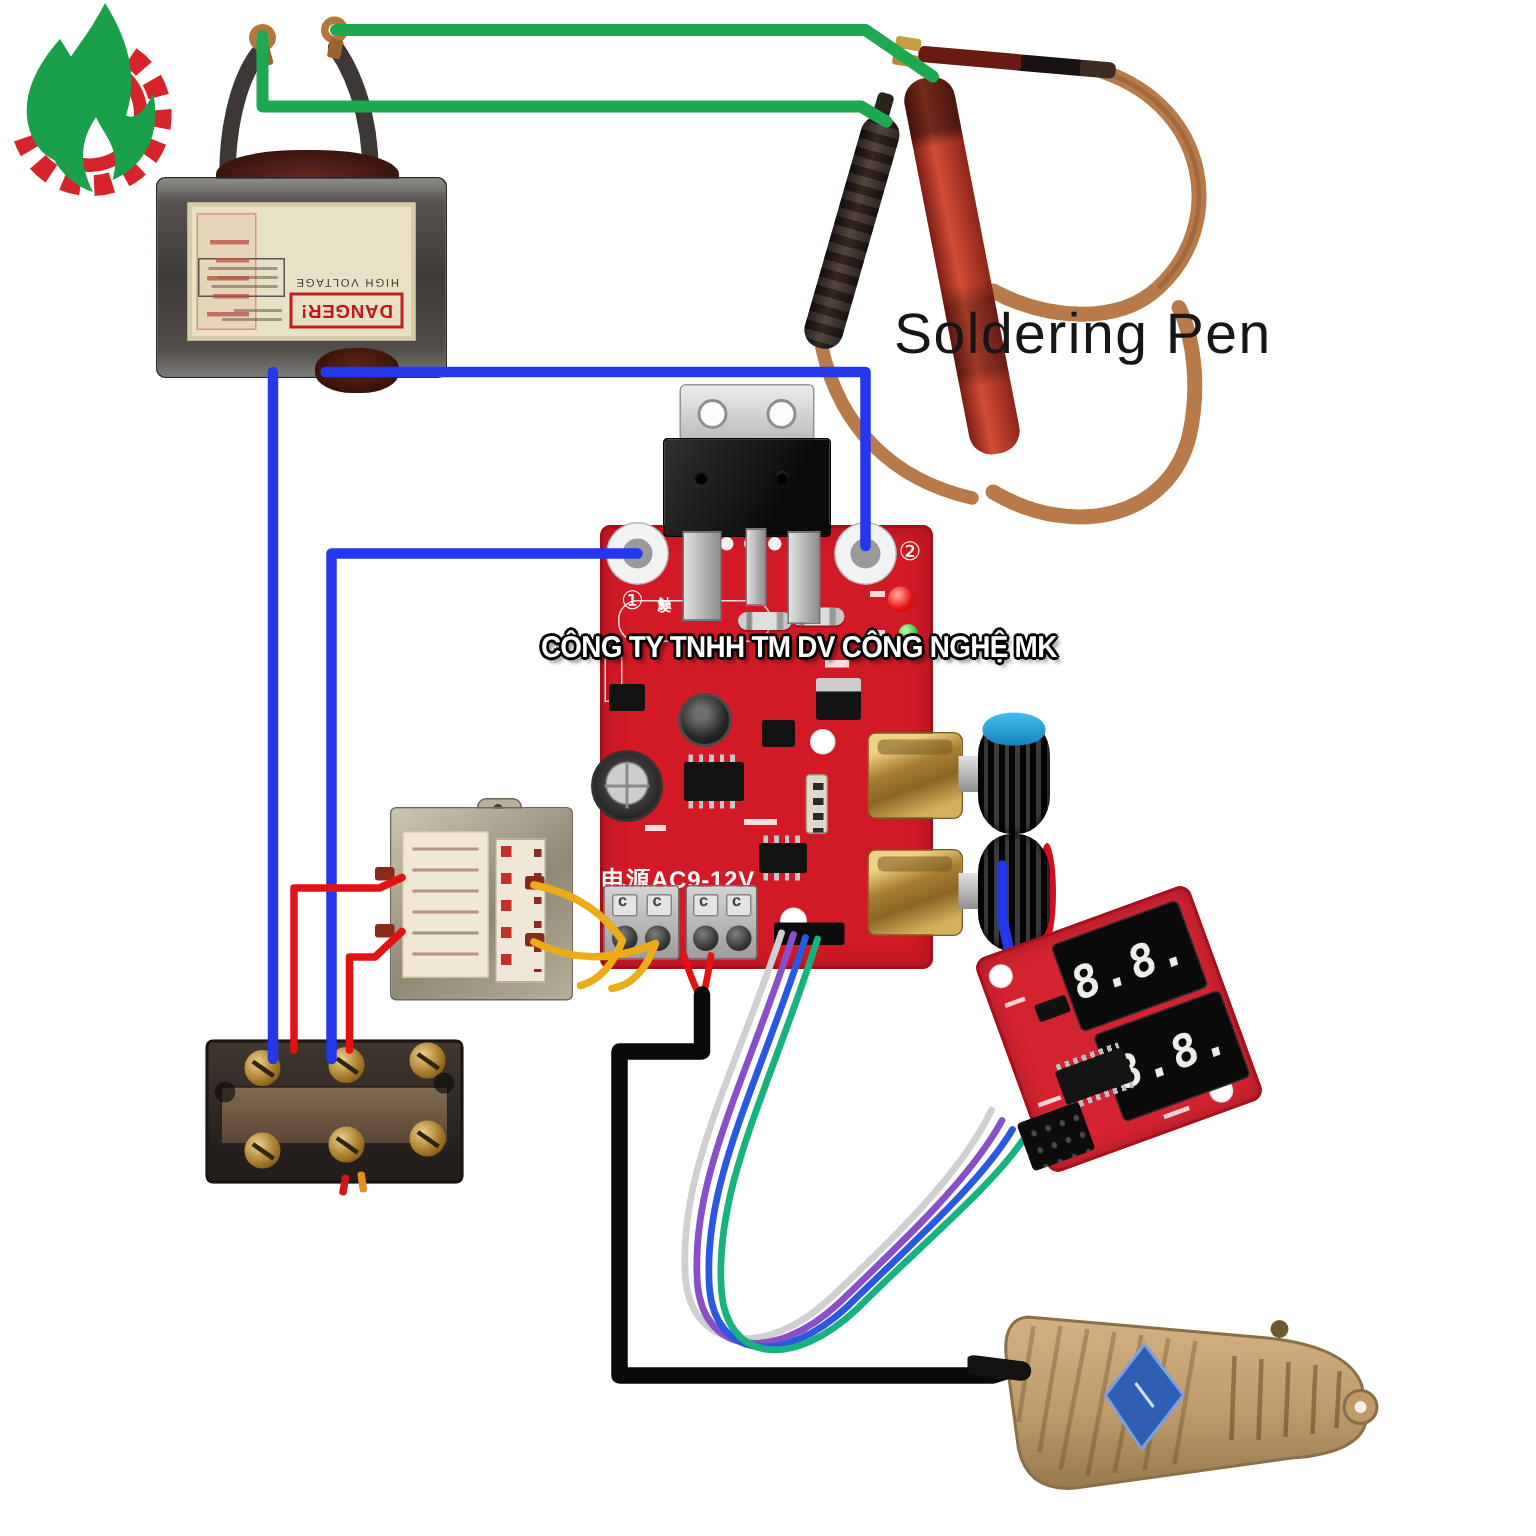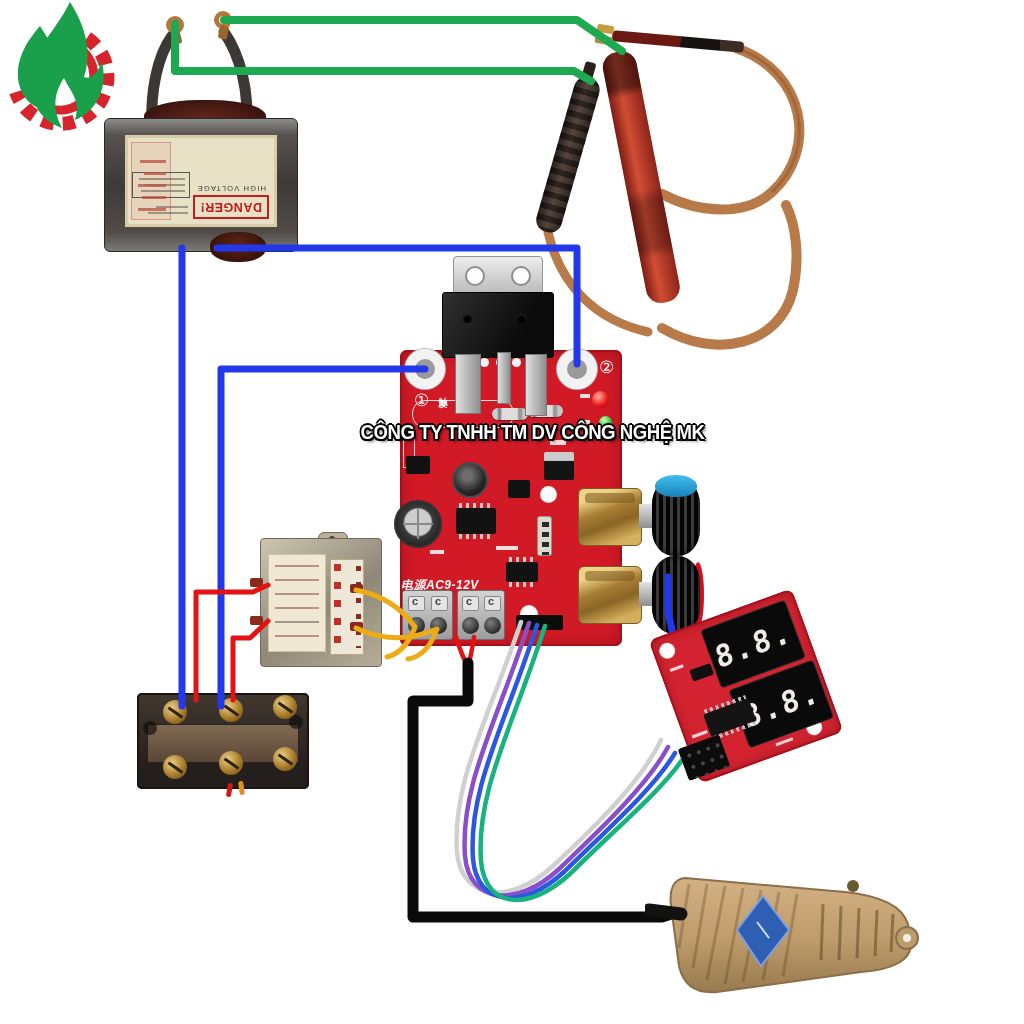--- a/index.html
+++ b/index.html
@@ -77,21 +77,21 @@
   .cap2:after{width:2px;height:30px;transform:translate(-50%,-50%);}
   .chip{position:absolute;background:#121212;border-radius:2px;}
   .chip.pins:before,.chip.pins:after{content:"";position:absolute;left:3px;right:3px;height:5px;
        background:repeating-linear-gradient(90deg,#c8c8c8 0 3px,transparent 3px 7px);}
   .chip.pins:before{top:-5px;} .chip.pins:after{bottom:-5px;}
   .t252{position:absolute;background:linear-gradient(180deg,#cccccc 0 30%,#141414 34%);border-radius:2px;}
   .hdr4{position:absolute;width:15px;height:40px;background:#ded9cc;border-radius:3px;
        background-image:repeating-linear-gradient(180deg,transparent 0 3px,#2a2a2a 3px 8px,transparent 8px 10px);background-size:7px 100%;background-position:4px 2px;background-repeat:no-repeat;border:1px solid #9a9585;box-sizing:border-box;}
   .whole{position:absolute;border-radius:50%;background:#fff;box-shadow:inset 0 0 2px rgba(0,0,0,.3);}
   .pad{position:absolute;width:9px;height:9px;border-radius:50%;background:#f4f4f4;}
-  .pwrlabel{position:absolute;left:1px;top:227px;color:#fff;font-size:12px;font-weight:bold;letter-spacing:.5px;font-style:italic;}
+  .pwrlabel{position:absolute;left:1px;top:227px;color:#fff;font-size:16px;font-weight:bold;letter-spacing:.5px;}
   .tb{position:absolute;width:51px;height:50px;background:linear-gradient(180deg,#d4d4d4,#9c9c9c);border:1px solid #6e6e6e;border-radius:3px;box-sizing:border-box;}
   .tb .slot{position:absolute;top:5px;width:15px;height:13px;background:#e4e4e4;border:1px solid #888;border-radius:2px;}
   .tb .slot:after{content:"c";position:absolute;left:3px;top:-2px;color:#444;font-size:11px;font-weight:bold;}
   .tb .scrw{position:absolute;bottom:5px;width:17px;height:17px;border-radius:50%;background:radial-gradient(circle at 38% 34%,#7e7e7e,#2c2c2c 70%);}
   .ribcon{position:absolute;left:116px;top:265px;width:47px;height:15px;background:#0c0c0c;border-radius:2px;}
 
   
   .pot{position:absolute;width:125px;height:80px;}
   .pot .body{position:absolute;left:0;top:10px;width:64px;height:58px;border-radius:6px;border:1px solid #7a5c20;box-sizing:border-box;
        background:linear-gradient(160deg,#f0d287 0 18%,#a87e34 40%,#8a6524 60%,#d4af5c 85%);}
@@ -390,14 +390,15 @@
     <path d="M118,44 L144,78 L116,114 L92,78 Z" fill="#2e5fb4" stroke="#7fa0d8" stroke-width="2"></path>
     <path d="M112,70 L124,86" stroke="#cfe0f8" stroke-width="2"></path>
     <circle cx="262" cy="86" r="11" fill="#bd9b6b" stroke="#8a6f48" stroke-width="2"></circle>
     <circle cx="262" cy="86" r="4" fill="#f4f0e6"></circle>
     <circle cx="208" cy="34" r="6" fill="#6a5a30"></circle>
     <path d="M4,58 L36,62" stroke="#141210" stroke-width="13" stroke-linecap="round"></path>
   </svg>
 
   <div class="wm1">CÔNG TY TNHH TM DV CÔNG NGHỆ MK</div>
 
+  <div class="lbl" style="left:596px;top:202px;font-size:38px;">Soldering Pen</div>
 
 </div>
 
 </body></html>

